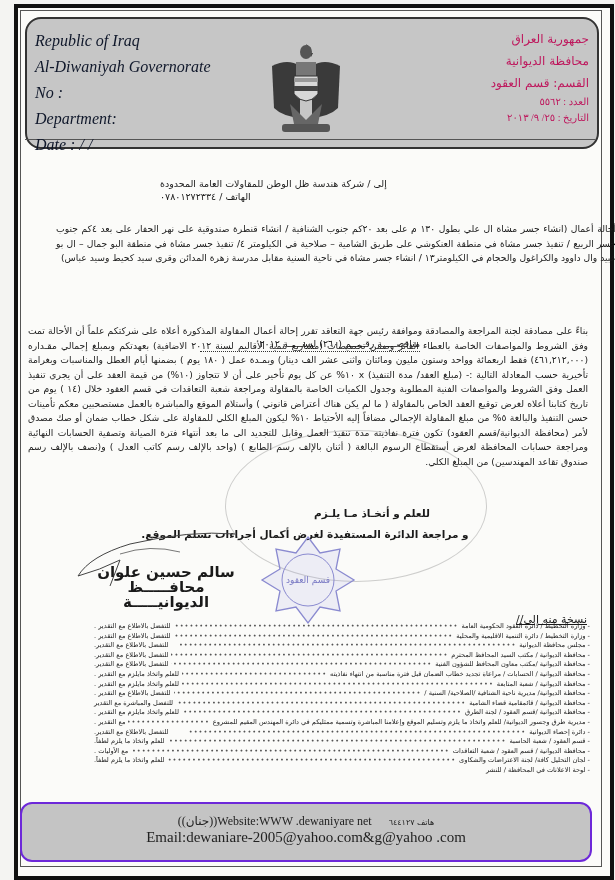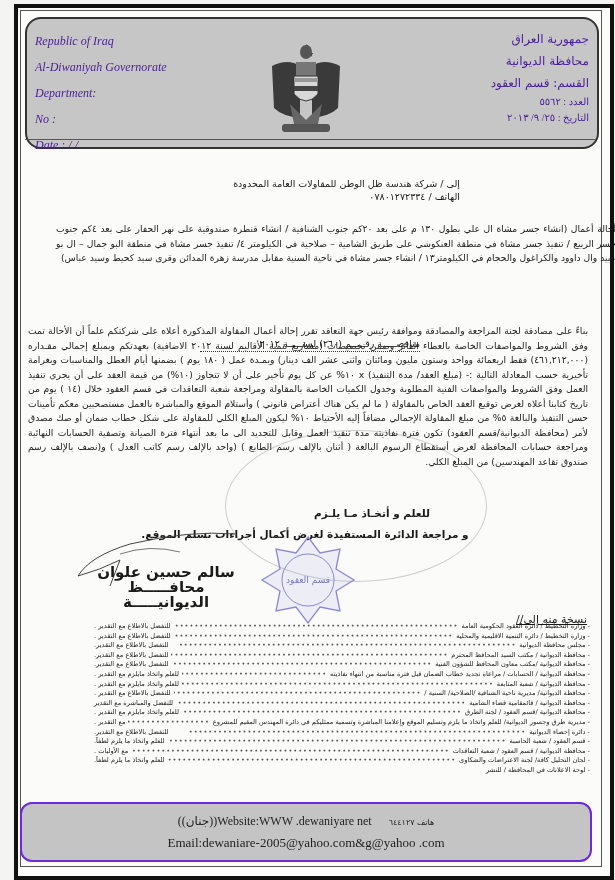--- a/index.html
+++ b/index.html
@@ -13,28 +13,28 @@
     background: #fbfbf9;
   }
   .inner-line {
     position: absolute; left: 20px; top: 10px; width: 580px; height: 855px;
     border: 1px solid #555;
   }
   .header-box {
     position: absolute; left: 25px; top: 17px; width: 570px; height: 128px;
     background: #c6c6c6; border: 2px solid #333; border-radius: 16px;
   }
-  .hdr-left { position: absolute; left: 35px; top: 28px; font-family: "Liberation Serif", serif; font-style: italic; font-size: 12px; color: #4c1d95; }
+  .hdr-left { position: absolute; left: 35px; top: 28px; font-family: "Liberation Serif", serif; font-style: italic; font-size: 16px; color: #0f172a; }
   .hdr-left div { height: 26px; line-height: 26px; }
-  .hdr-right { position: absolute; right: 26px; top: 28px; direction: rtl; text-align: right; font-family: "DejaVu Serif", serif; font-size: 12px; color: #4c1d95; }
+  .hdr-right { position: absolute; right: 26px; top: 28px; direction: rtl; text-align: right; font-family: "DejaVu Serif", serif; font-size: 12px; color: #be185d; }
   .hdr-right div { height: 22px; line-height: 22px; }
   .hdr-right .small { font-family: Liberation Serif, serif; font-size: 10px; height: 16px; line-height: 16px; }
   .date-line { position: absolute; left: 25px; top: 139px; width: 570px; height: 1px; background: #555; }
   .emblem { position: absolute; left: 268px; top: 38px; width: 76px; height: 96px; }
-  .addr { position: absolute; left: 160px; top: 177px; width: 300px; direction: rtl; text-align: right; font-size: 9.5px; line-height: 13px; }
+  .addr { position: absolute; left: 160px; top: 177px; width: 300px; direction: rtl; text-align: left; font-size: 9.5px; line-height: 13px; }
   .para { position: absolute; direction: rtl; text-align: justify; font-size: 9.2px; line-height: 14.5px; }
   .p1 { left: 28px; top: 222px; width: 560px; margin-left: 28px; }
   .tender { position: absolute; left: 200px; top: 294px; width: 220px; text-align: right; direction: rtl; font-size: 9.5px; border-bottom: 1px dotted #333; padding-bottom: 2px; margin-top: 44px; }
   .p2 { left: 28px; top: 313px; width: 560px; margin-top: 11px; }
   .note1 { position: absolute; left: 190px; top: 507px; width: 240px; direction: rtl; font-size: 10.5px; font-weight: bold; }
   .note2 { position: absolute; left: 120px; top: 528px; width: 370px; text-align: center; direction: rtl; font-size: 10.5px; font-weight: bold; }
   .sign { position: absolute; left: 96px; top: 565px; width: 140px; text-align: center; direction: rtl; font-size: 15px; font-weight: bold; line-height: 15px; }
   .stamp { position: absolute; left: 258px; top: 535px; width: 100px; height: 90px; }
   .seal { position: absolute; left: 225px; top: 430px; width: 260px; height: 150px; border: 1.5px solid rgba(120,120,120,0.35); border-radius: 50%; }
   .cc-title { position: absolute; right: 28px; top: 613px; direction: rtl; font-size: 11px; font-weight: normal; text-decoration: underline; }
@@ -42,37 +42,37 @@
   .cc-row { display: flex; justify-content: space-between; white-space: nowrap; overflow: hidden; }
   .cc-row .to { flex: 0 0 auto; }
   .cc-row .dots { flex: 1 1 auto; overflow: hidden; color: #555; letter-spacing: 1px; margin: 0 3px; }
   .cc-row .action { flex: 0 0 auto; margin-left: 24px; }
   .footer-box {
     position: absolute; left: 20px; top: 802px; width: 568px; height: 56px;
     background: #c4c4c4; border: 2px solid #6d28d9; border-radius: 12px;
     font-family: "Liberation Serif", serif; color: #222;
   }
   .f-line1 { position: absolute; left: 0; right: 0; top: 10px; text-align: center; font-size: 12px; }
-  .f-line2 { position: absolute; left: 0; right: 0; top: 31px; text-align: center; font-size: 13px; }
+  .f-line2 { position: absolute; left: 0; right: 0; top: 25px; text-align: center; font-size: 15px; }
   .f-phone { direction: rtl; font-family: "DejaVu Sans", sans-serif; font-size: 8px; margin-left: 14px; }
 </style>
 </head>
 <body>
 
 <div class="outer-frame"></div>
 <div class="inner-line"></div>
 
 <div class="header-box"></div>
 <div class="date-line"></div>
 
 <div class="hdr-left">
   <div>Republic of Iraq</div>
   <div>Al-Diwaniyah Governorate</div>
+  <div>No :</div>
   <div>Department:</div>
-  <div>No :</div>
   <div>Date :   /   /</div>
 </div>
 
 <div class="hdr-right">
   <div>جمهورية العراق</div>
   <div>محافظة الديوانية</div>
   <div>القسم: قسم العقود</div>
   <div class="small">العدد : ٥٥٦٢</div>
   <div class="small">التاريخ : ٢٥/ ٩/ ٢٠١٣</div>
 </div>

